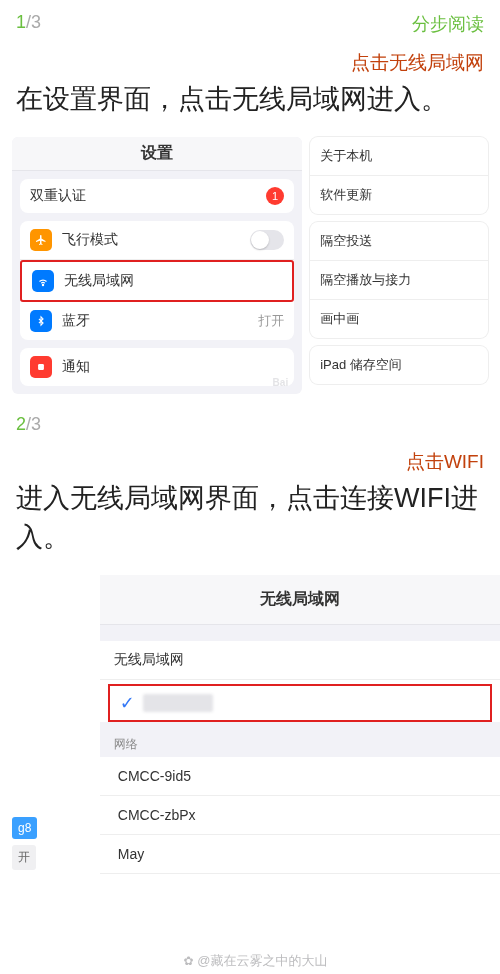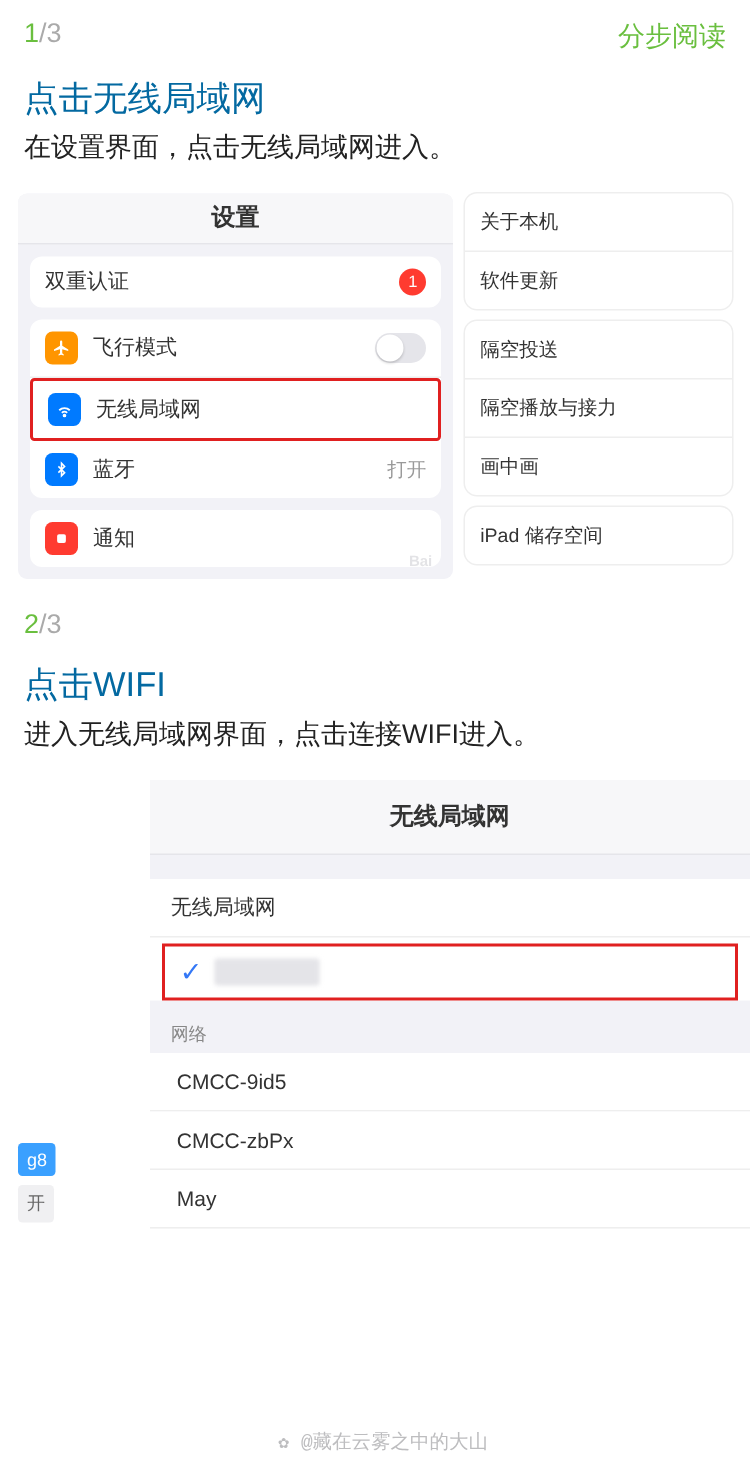--- a/index.html
+++ b/index.html
@@ -16,26 +16,27 @@
       display: flex;
       justify-content: space-between;
       align-items: flex-start;
       padding: 12px 16px 6px;
       font-size: 18px;
     }
     .step-counter .cur { color: #6abf3f; }
     .step-counter .total { color: #aaa; }
     .step-reading { color: #6abf3f; font-size: 18px; }
     .section-title {
-      font-size: 23px;
+      font-size: 19px;
       padding: 8px 16px 4px;
-      color: #0369a1;
+      color: #c2410c;
+      text-align: right;
     }
     .section-desc {
-      font-size: 18px;
+      font-size: 27px;
       padding: 0 16px 10px;
       color: #222;
       line-height: 1.45;
     }
     
     .shot1 {
       margin: 8px 12px 14px;
       display: flex;
       gap: 8px;
     }
@@ -198,21 +199,20 @@
       border-bottom: 1px solid #eee;
       color: #333;
     }
     .footer-attrib {
       position: absolute;
       bottom: 4px;
       left: 11px; right: 0;
       text-align: center;
       font-size: 13px;
       color: #bdbdbf;
-      font-family: Liberation Mono, monospace;
     }
     .footer-attrib .bee{ font-size:12px; }
   </style>
 </head>
 <body>
 
 <div class="header-bar">
   <span class="step-counter">
     <span class="cur">1</span><span class="total">/3</span>
   </span>

